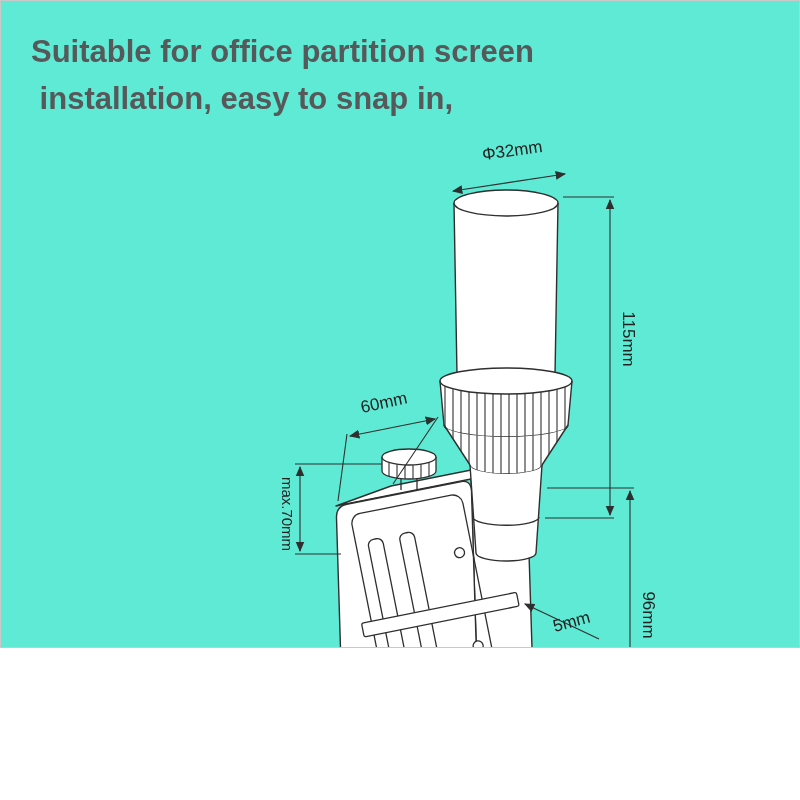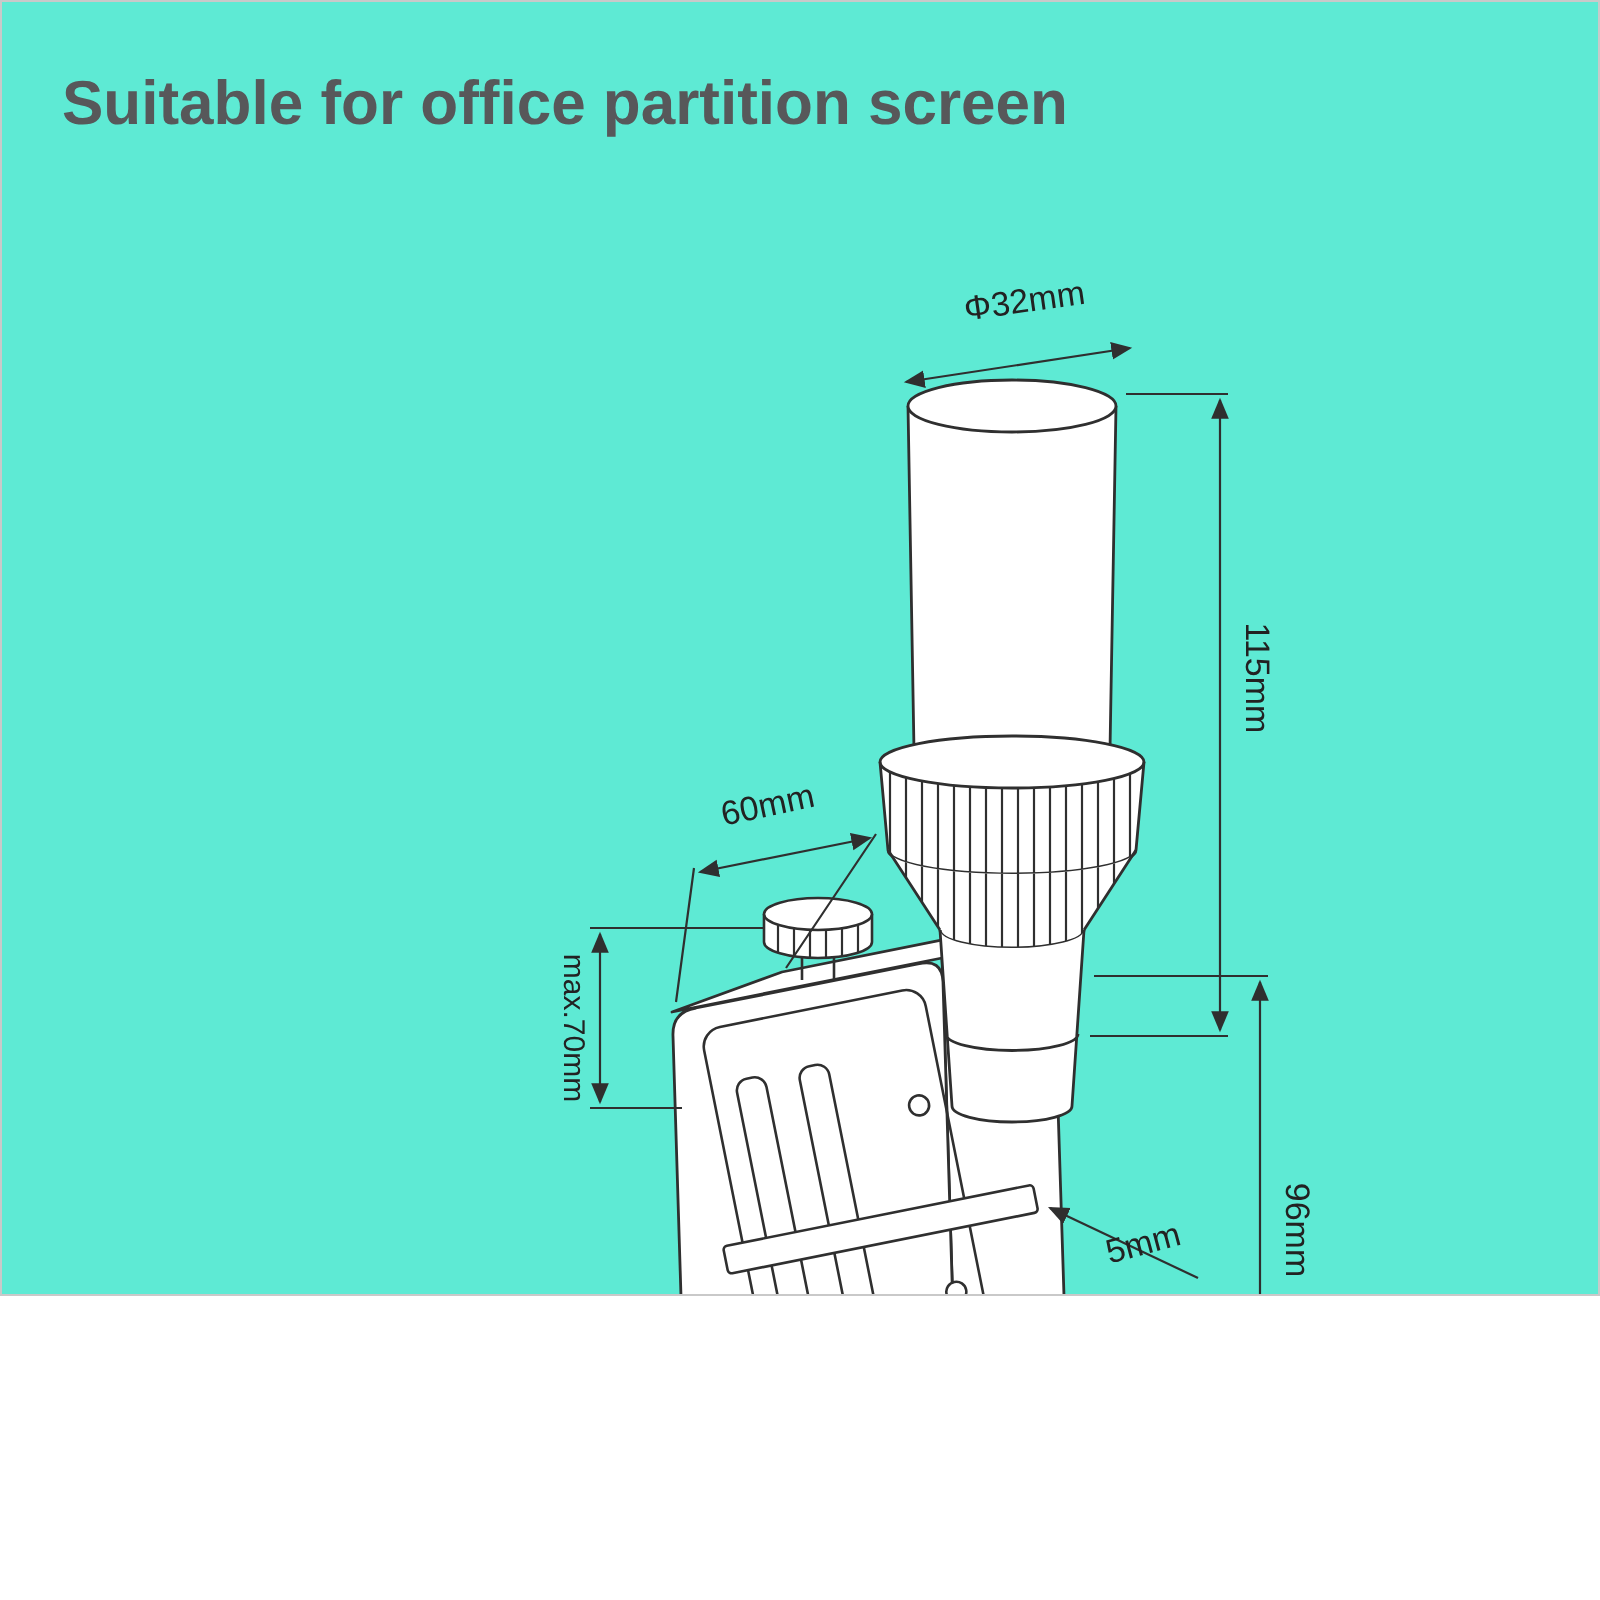--- a/index.html
+++ b/index.html
@@ -16,20 +16,21 @@
   svg.drawing{position:absolute;left:0;top:0;}
   .dim-label{font-family:"Liberation Sans",sans-serif;fill:#222;}
 </style>
 </head>
 <body>
 
 <div class="page">
 
   <div class="heading">
     <div>Suitable for office partition screen</div>
+    <div> installation, easy to snap in,</div>
   </div>
 
   <svg class="drawing" width="800" height="800" viewBox="0 0 800 800">
     <defs>
       <pattern id="knurl" width="8" height="10" patternUnits="userSpaceOnUse">
         <path d="M4 0 V10" stroke="#2f2f2f" stroke-width="1.1"></path>
       </pattern>
       <marker id="arr" markerWidth="11" markerHeight="11" refX="8.5" refY="5" viewBox="0 0 10 10" orient="auto-start-reverse" markerUnits="userSpaceOnUse">
         <path d="M0 1 L9.5 5 L0 9 Z" fill="#2f2f2f"></path>
       </marker>

